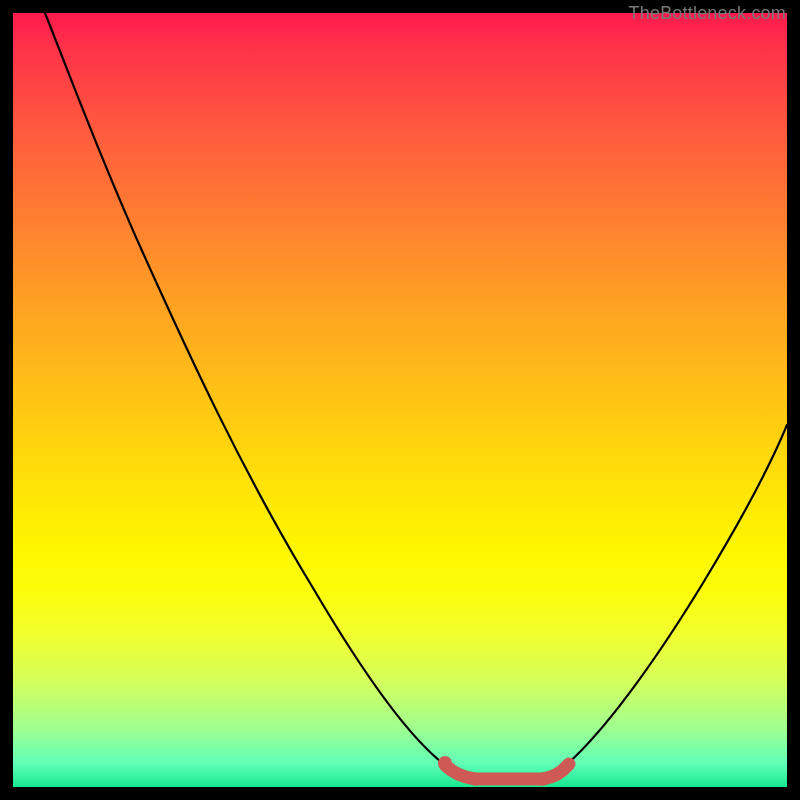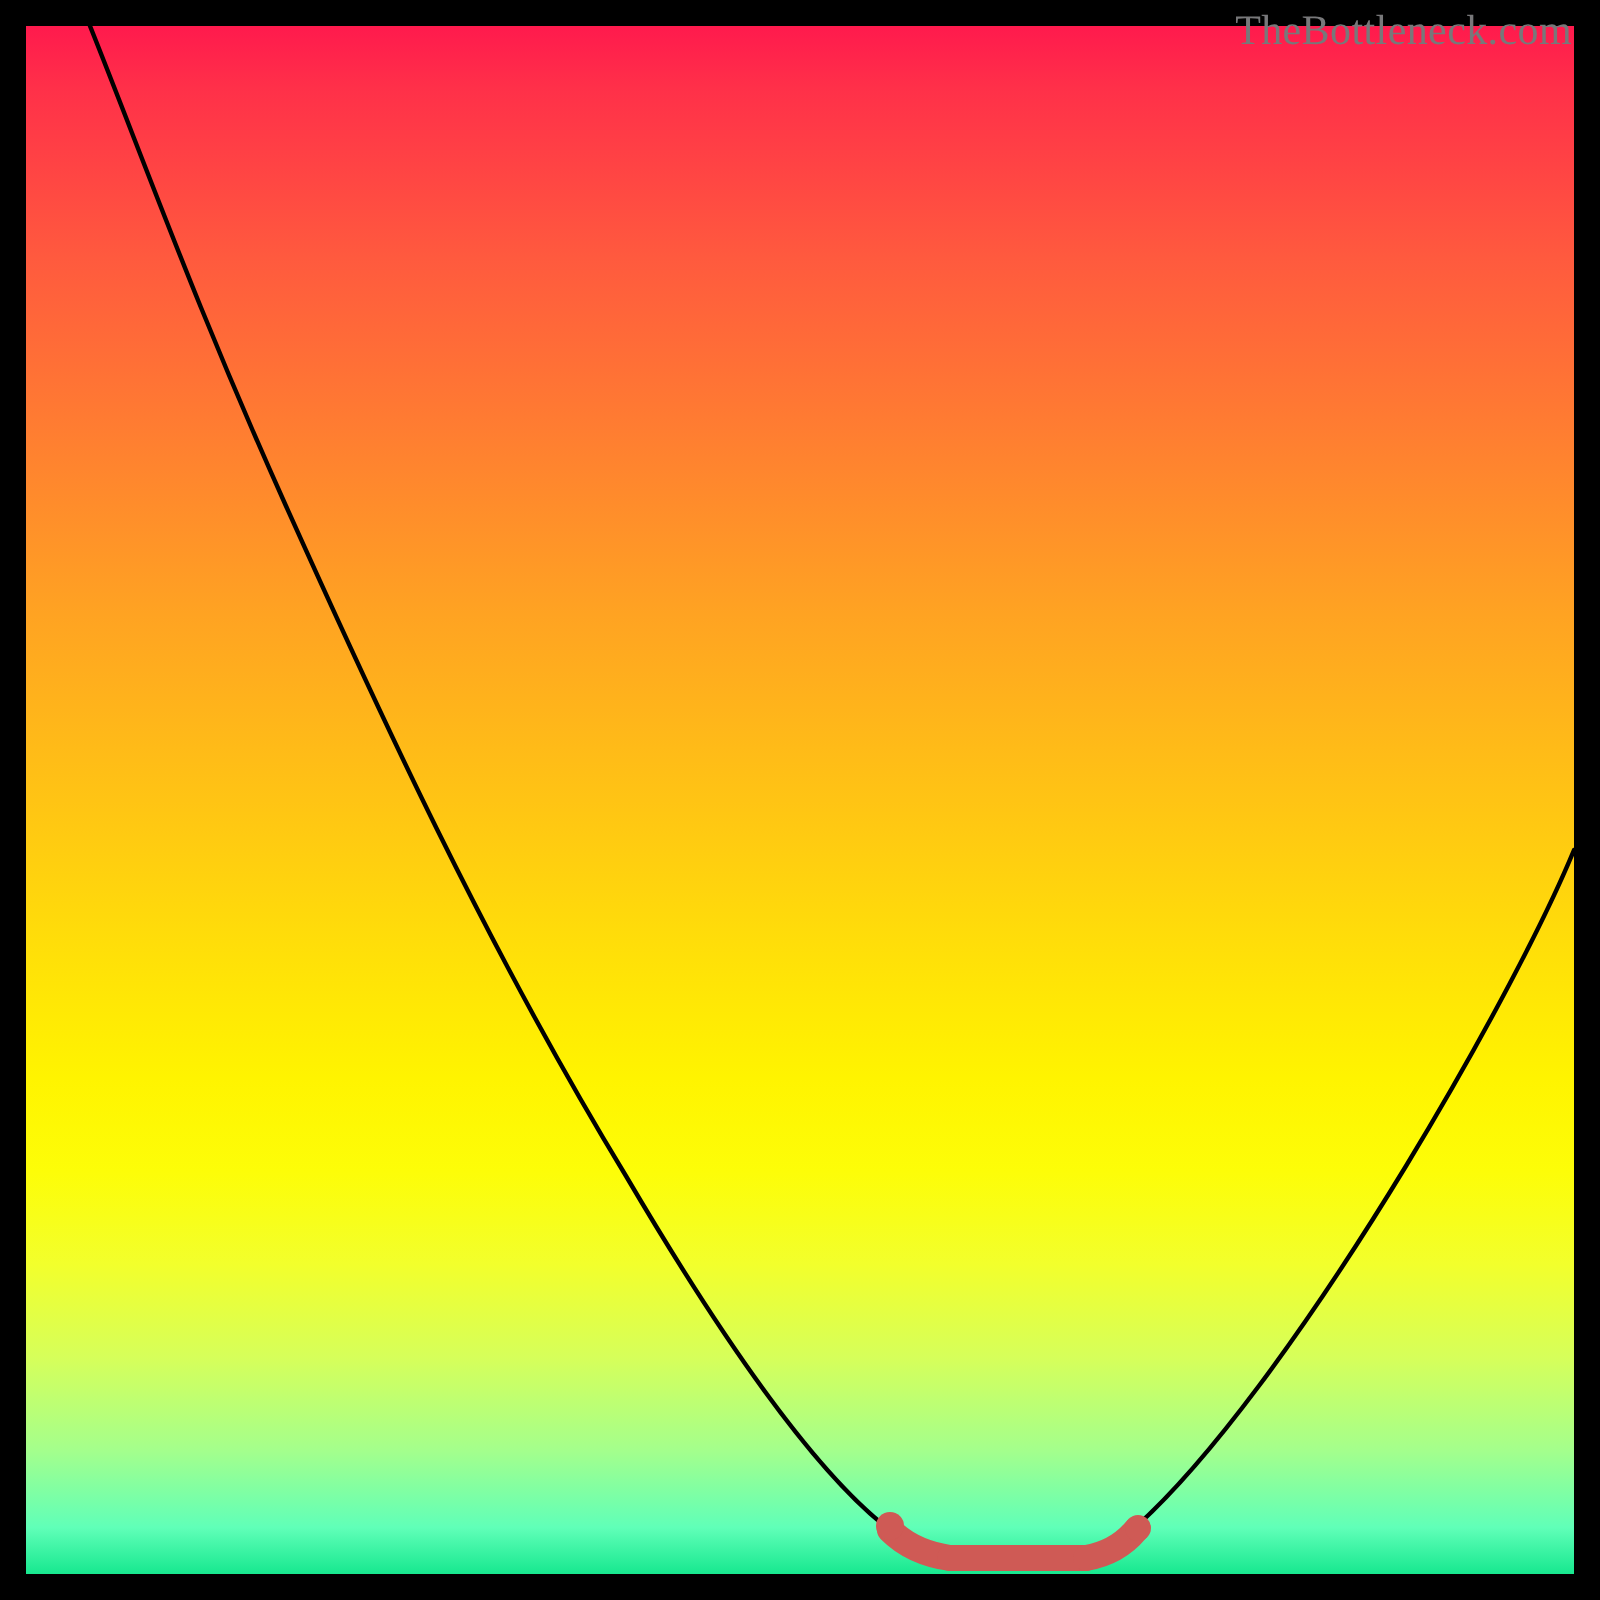--- a/index.html
+++ b/index.html
@@ -31,22 +31,22 @@
     position: absolute;
     left: 13px;
     top: 13px;
     width: 774px;
     height: 774px;
   }
   .watermark {
     position: absolute;
     top: 3px;
     right: 14px;
-    font-family: Liberation Serif, serif;
-    font-size: 21px;
+    font-family: Liberation Sans, sans-serif;
+    font-size: 18px;
     color: #78787a;
     letter-spacing: 0.2px;
   }
 </style>
 </head>
 <body>
 <div class="container">
 
   <div class="plot-area"></div>
 

